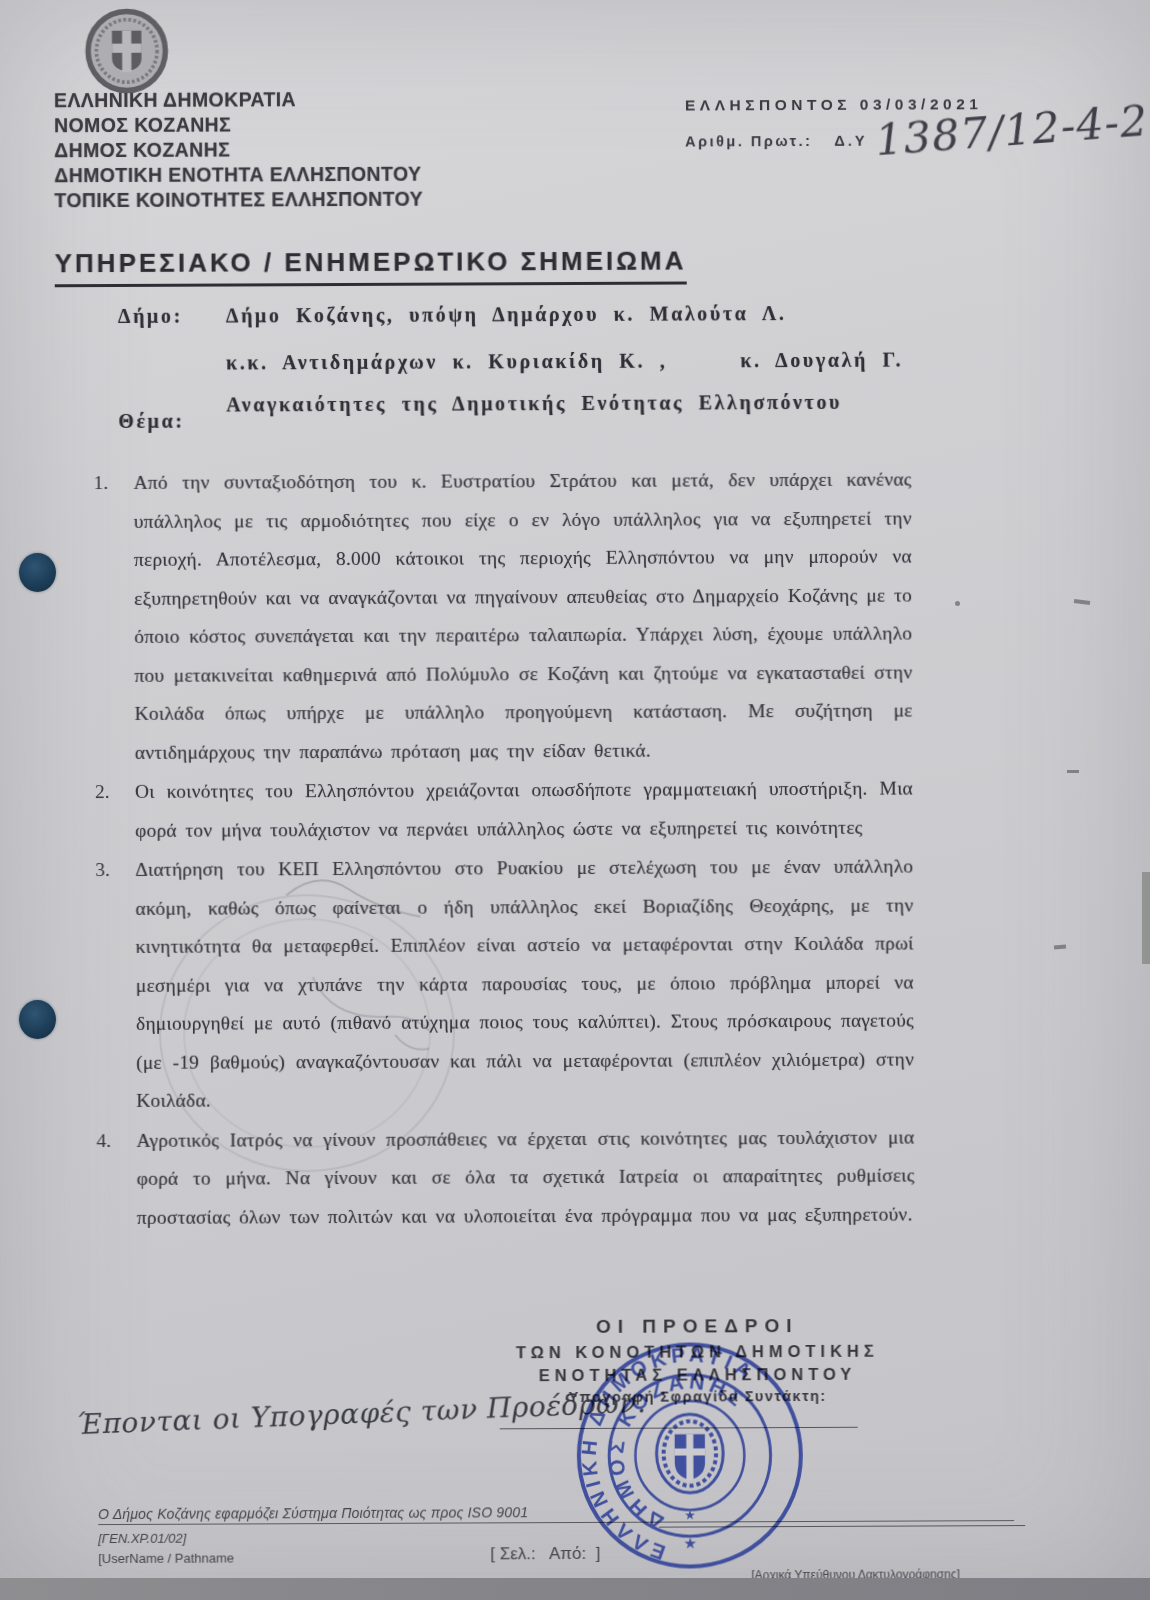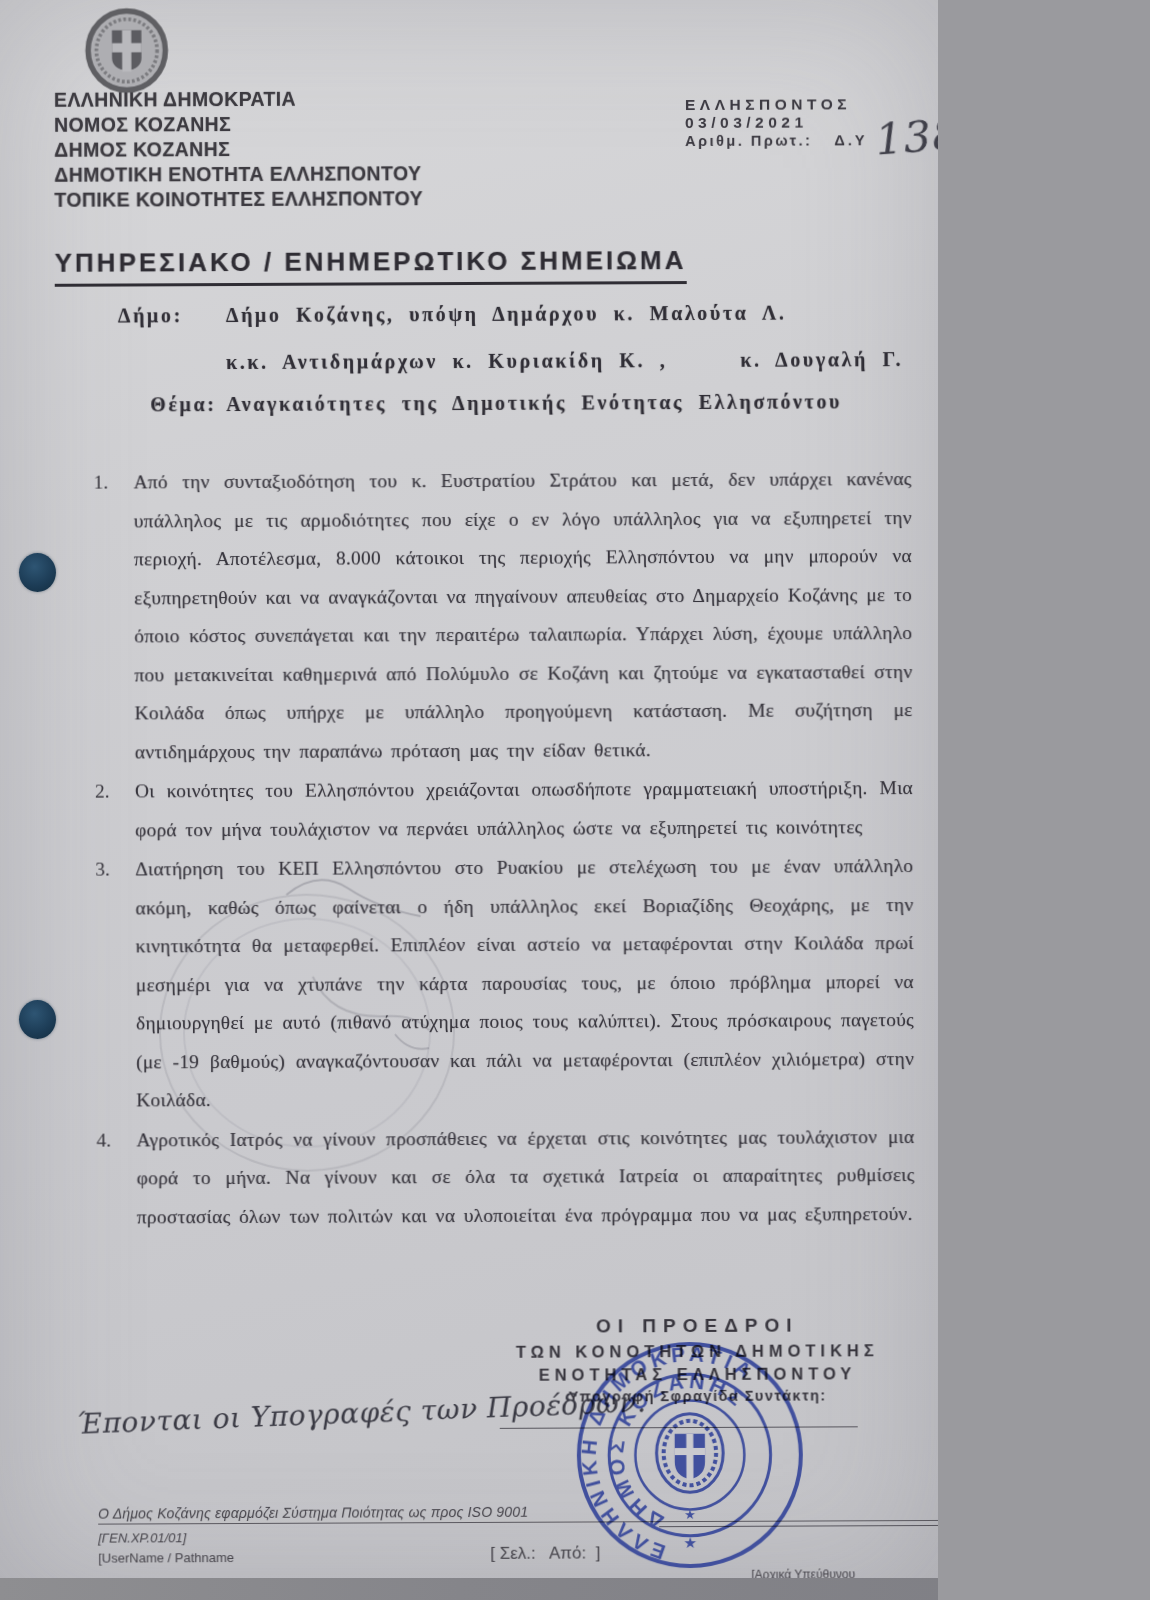--- a/index.html
+++ b/index.html
@@ -1,17 +1,17 @@
 <!DOCTYPE html>
 <html><head>
 <meta charset="utf-8">
 <style>
   html,body{margin:0;padding:0;background:#9a9a9e;}
   .page{
-    position:relative;width:938px;height:1600px;overflow:hidden;
+    position:relative;width:1150px;height:1600px;overflow:hidden;
     background:linear-gradient(168deg,#d8d8da 0%,#d0d0d3 30%,#cacace 65%,#c3c3c7 100%);
     box-shadow:inset 0 0 140px rgba(110,110,118,.30);
     font-family:"Liberation Serif", serif;color:#38363e;
   }
   .tilt{position:absolute;inset:0;transform:rotate(-0.25deg);}
   
   .arms{position:absolute;left:84px;top:6px;}
   .lh{position:absolute;left:57px;top:86px;font-family:"Liberation Sans",sans-serif;
       font-weight:bold;font-size:19.5px;line-height:25px;color:#3c3a40;letter-spacing:.4px;
       text-shadow:0 0 1px rgba(60,58,64,.45);}
@@ -26,21 +26,21 @@
       transform:rotate(-4deg);white-space:nowrap;}
   
   .title{position:absolute;left:57px;top:246px;font-family:"Liberation Sans",sans-serif;
       font-weight:bold;font-size:26px;letter-spacing:3px;color:#2f2d34;
       border-bottom:3.5px solid #2f2d34;padding-bottom:5px;text-shadow:0 0 1px rgba(47,45,52,.4);}
   .recip{font-weight:bold;font-size:20px;letter-spacing:2.6px;word-spacing:7px;color:#2f2d35;
       white-space:pre;text-shadow:0 0 1px rgba(47,45,53,.35);}
   .to-label{position:absolute;left:120px;top:303px;}
   .to-1{position:absolute;left:228px;top:303px;}
   .to-2{position:absolute;left:228px;top:350px;}
-  .subj-label{position:absolute;left:120px;top:392px;margin-left:32px;}
+  .subj-label{position:absolute;left:120px;top:408px;}
   .subj{position:absolute;left:228px;top:392px;}
   
   .memo{position:absolute;left:95px;top:462px;width:818px;z-index:1;}
   .memo-item{display:flex;margin:0 0 1px 0;}
   .num{width:40px;flex:0 0 40px;font-size:19.5px;line-height:38.5px;}
   .txt{flex:1;font-size:19.5px;line-height:38.5px;text-align:justify;
       letter-spacing:.2px;word-spacing:3.5px;color:#36343c;
       text-shadow:0 0 1px rgba(54,52,60,.35);}
   
   .sigblock{position:absolute;left:478px;top:1316px;width:434px;text-align:center;
@@ -175,21 +175,21 @@
       <g>
         <ellipse cx="115" cy="113" rx="33" ry="39" fill="none" stroke="#2e3f97" stroke-width="3"></ellipse>
         <ellipse cx="115" cy="113" rx="26" ry="32" fill="none" stroke="#2e3f97" stroke-width="4" stroke-dasharray="4,3"></ellipse>
         <path d="M100,94 h30 v28 q0,14 -15,17 q-15,-3 -15,-17 z" fill="#2e3f97"></path>
         <rect x="111.5" y="94" width="7" height="46" fill="#cbcbd0"></rect>
         <rect x="100" y="108" width="30" height="7" fill="#cbcbd0"></rect>
       </g>
     </svg>
 
     <div class="foot iso">Ο Δήμος Κοζάνης εφαρμόζει Σύστημα Ποιότητας  ως προς ISO 9001</div>
-    <div class="foot fcode">[ΓΕΝ.XP.01/01]</div>
+    <div class="foot fcode">[ΓΕΝ.XP.01/02]</div>
     <div class="foot fuser">[UserName / Pathname</div>
     <div class="foot fpage">[ Σελ.:   Από:  ]</div>
     <div class="foot ftypist">[Αρχικά Υπεύθυνου Δακτυλογράφησης]</div>
 
   </div>
 
   <div class="punch punch-a"></div>
   <div class="punch punch-b"></div>
   <div class="mark mark-a"></div>
   <div class="mark mark-b"></div>

